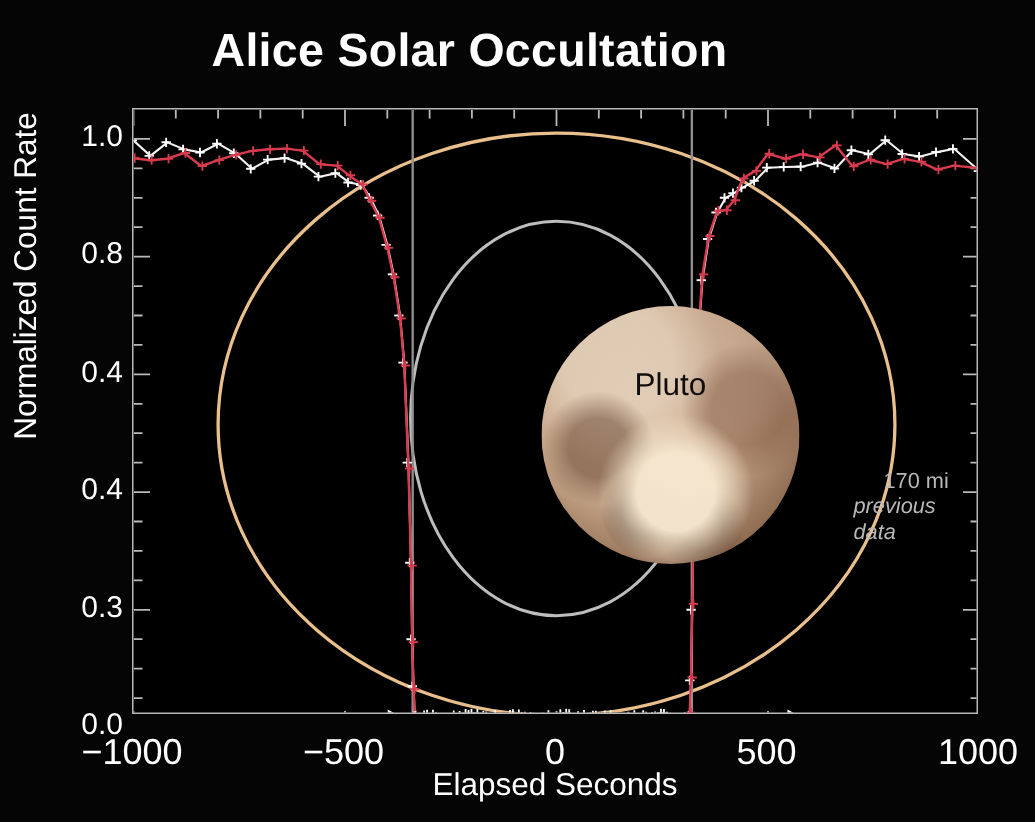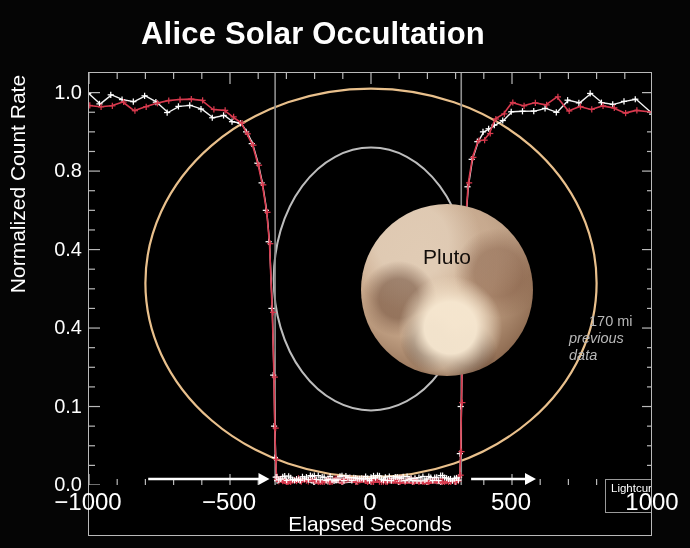--- a/index.html
+++ b/index.html
@@ -5,21 +5,21 @@
   html,body{margin:0;padding:0;background:#000;}
   body{width:690px;height:548px;overflow:hidden;
        font-family:"Liberation Sans",sans-serif;color:#fff;}
   #stage{position:relative;width:690px;height:548px;background:#050505;}
 
   
   #title{position:absolute;left:0;top:16px;width:626px;text-align:center;
          font-size:31px;font-weight:bold;letter-spacing:.2px;color:#fff;}
 
   
-  #plot{position:absolute;left:88px;top:72px;width:564px;height:464px;
+  #plot{position:absolute;left:88px;top:72px;width:564px;height:404px;
         border:1.3px solid #b9b9b9;box-sizing:border-box;overflow:hidden;background:#000;}
   #svg{position:absolute;left:0;top:0;}
 
   
   .ylab{position:absolute;left:-188px;top:172px;width:412px;text-align:center;
         transform:rotate(-90deg);transform-origin:center center;
         font-size:21px;color:#fff;white-space:nowrap;}
   #xlab{position:absolute;left:88px;top:512px;width:564px;text-align:center;
         font-size:21px;color:#fff;}
   .ytick{position:absolute;right:0;font-size:20px;color:#fff;text-align:center;
@@ -48,21 +48,21 @@
 </style>
 </head>
 <body>
 
 <div id="stage">
 
   <div id="title">Alice Solar Occultation</div>
 
   <div id="yticks">
       <div class="ytick" style="top: 412px;">0.0</div>
-      <div class="ytick" style="top: 333.524px;">0.1</div>
+      <div class="ytick" style="top: 333.524px;">0.3</div>
       <div class="ytick" style="top: 255.048px;">0.4</div>
       <div class="ytick" style="top: 176.571px;">0.4</div>
       <div class="ytick" style="top: 98.0952px;">0.8</div>
       <div class="ytick" style="top: 19.619px;">1.0</div>
     </div>
   <div class="ylab">Normalized Count Rate</div>
 
   <div id="plot">
     <svg id="svg" width="564" height="412" viewBox="0 0 564 412">
         <line x1="0" y1="412" x2="0" y2="401" stroke="#b9b9b9" stroke-width="1.2"></line>

